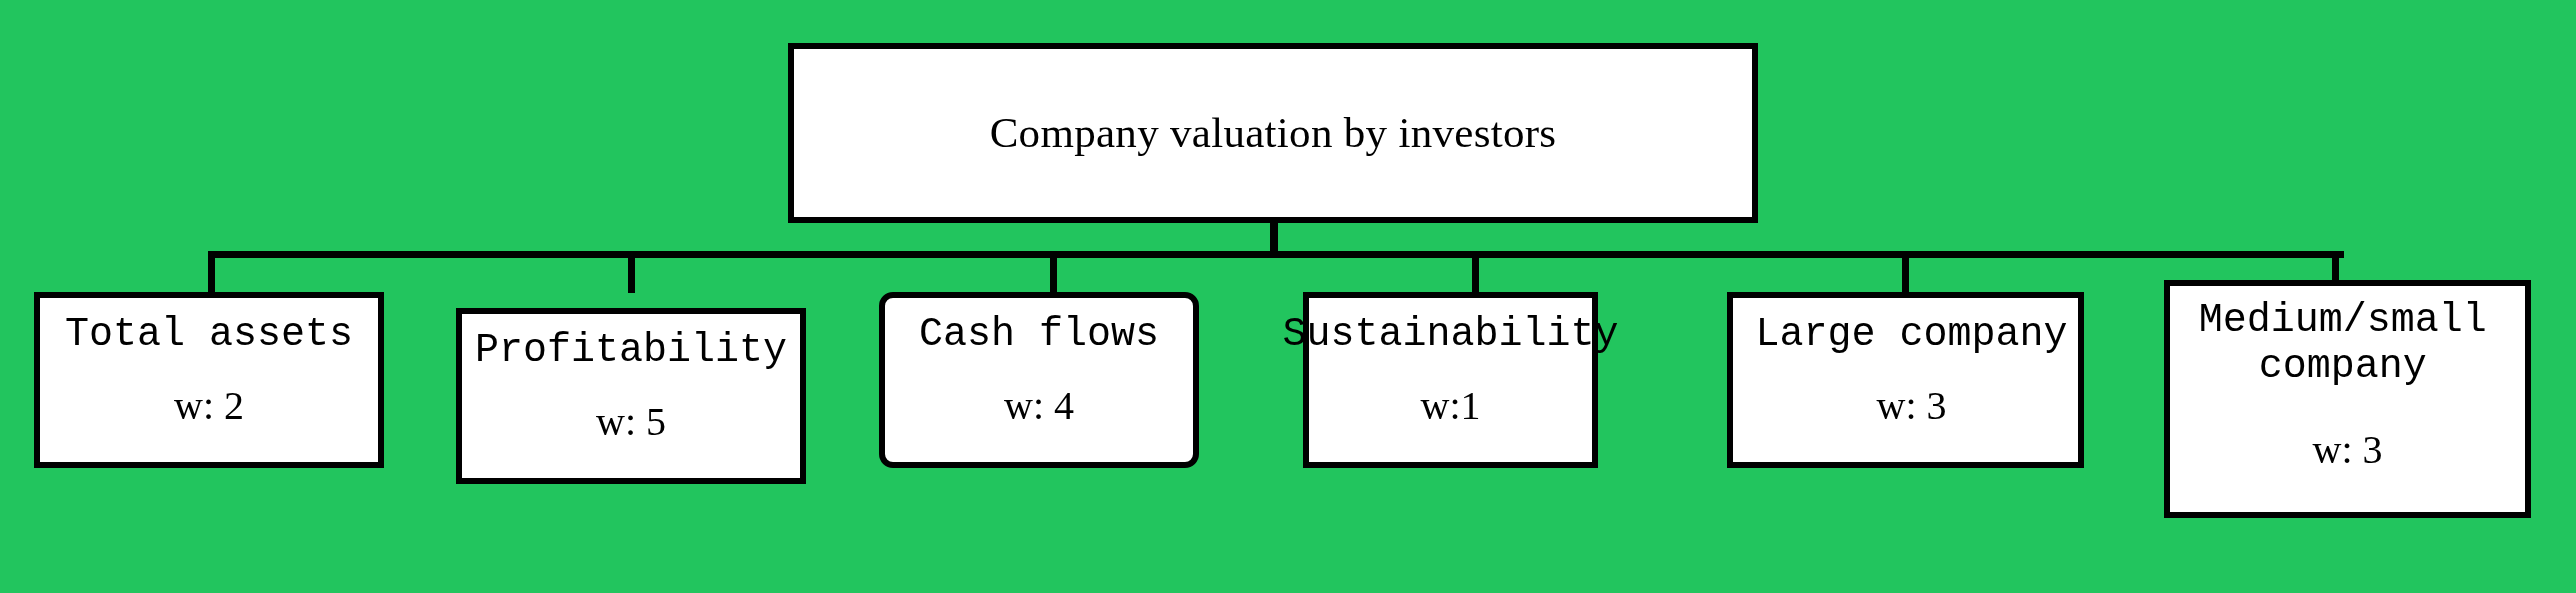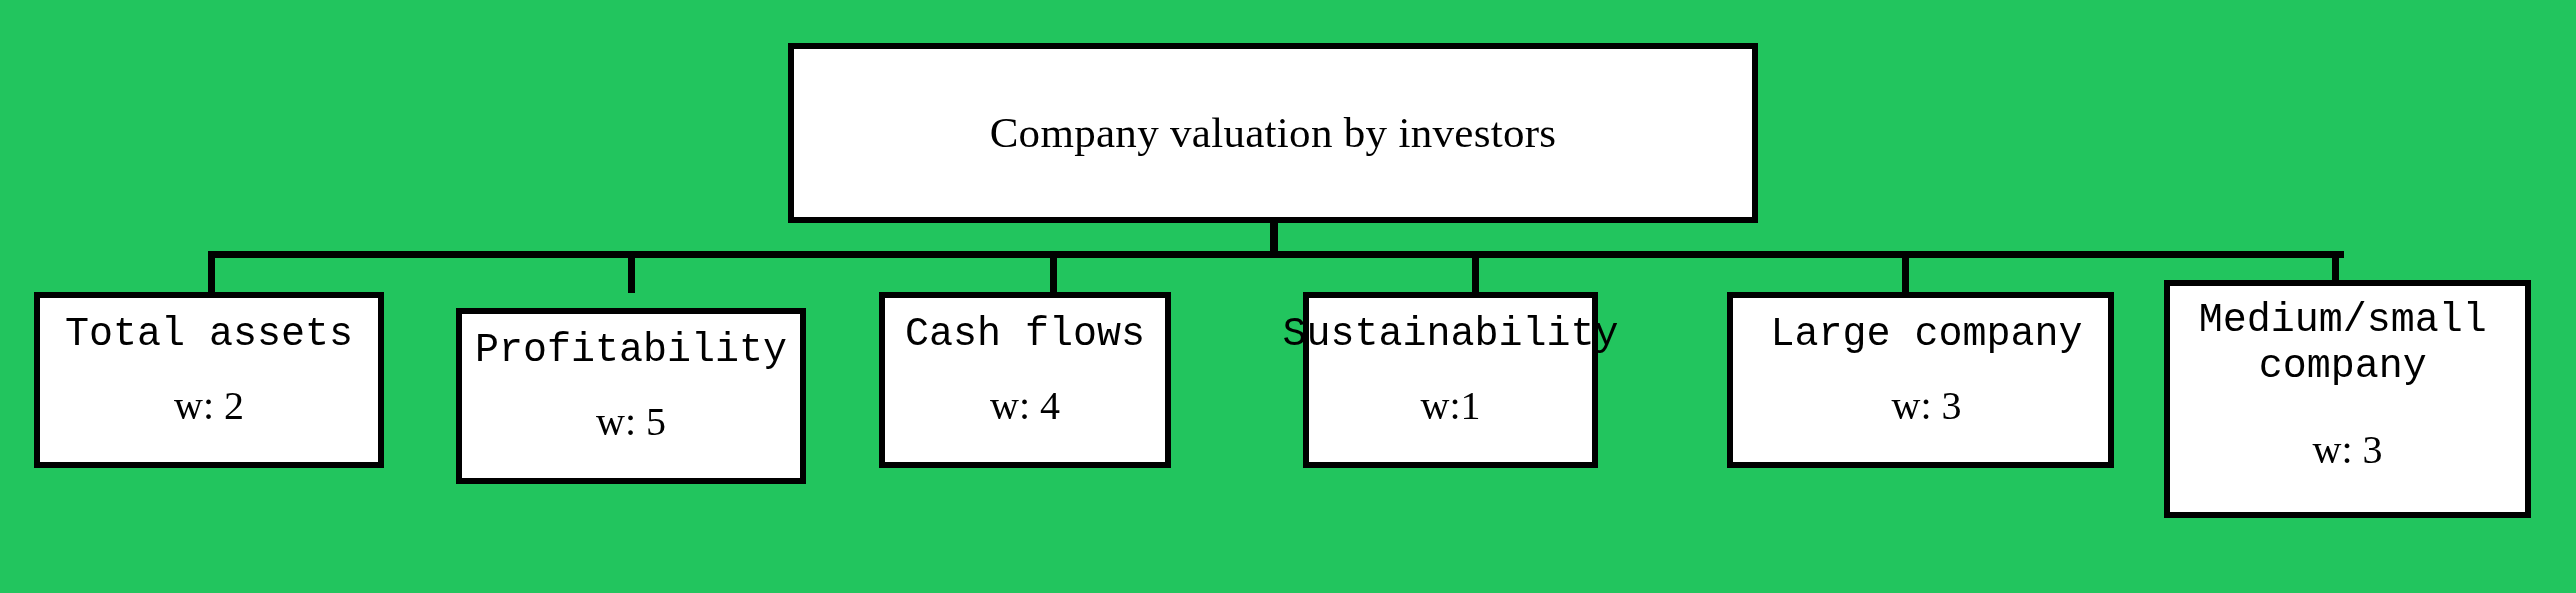--- a/index.html
+++ b/index.html
@@ -55,23 +55,23 @@
   }
   .leaf-weight {
     font-size: 40px;
     margin-top: 26px;
     white-space: nowrap;
   }
 
   
   .leaf-0 { left: 34px;   top: 292px; width: 350px; }
   .leaf-1 { left: 456px;  top: 292px; width: 350px; margin-top: 16px; }
-  .leaf-2 { left: 879px; top: 292px; width: 292px; }
+  .leaf-2 { left: 879px; top: 292px; width: 320px; border-radius: 14px; }
   .leaf-3 { left: 1303px; top: 292px; width: 295px; }
-  .leaf-4 { left: 1727px; top: 292px; width: 387px; padding-left: 12px; }
+  .leaf-4 { left: 1727px; top: 292px; width: 357px; padding-left: 12px; }
 
   
   .leaf-5 {
     left: 2164px;
     top: 280px;
     width: 367px;
     height: 238px;
     padding-top: 12.3px;
     gap: 16px;
   }

